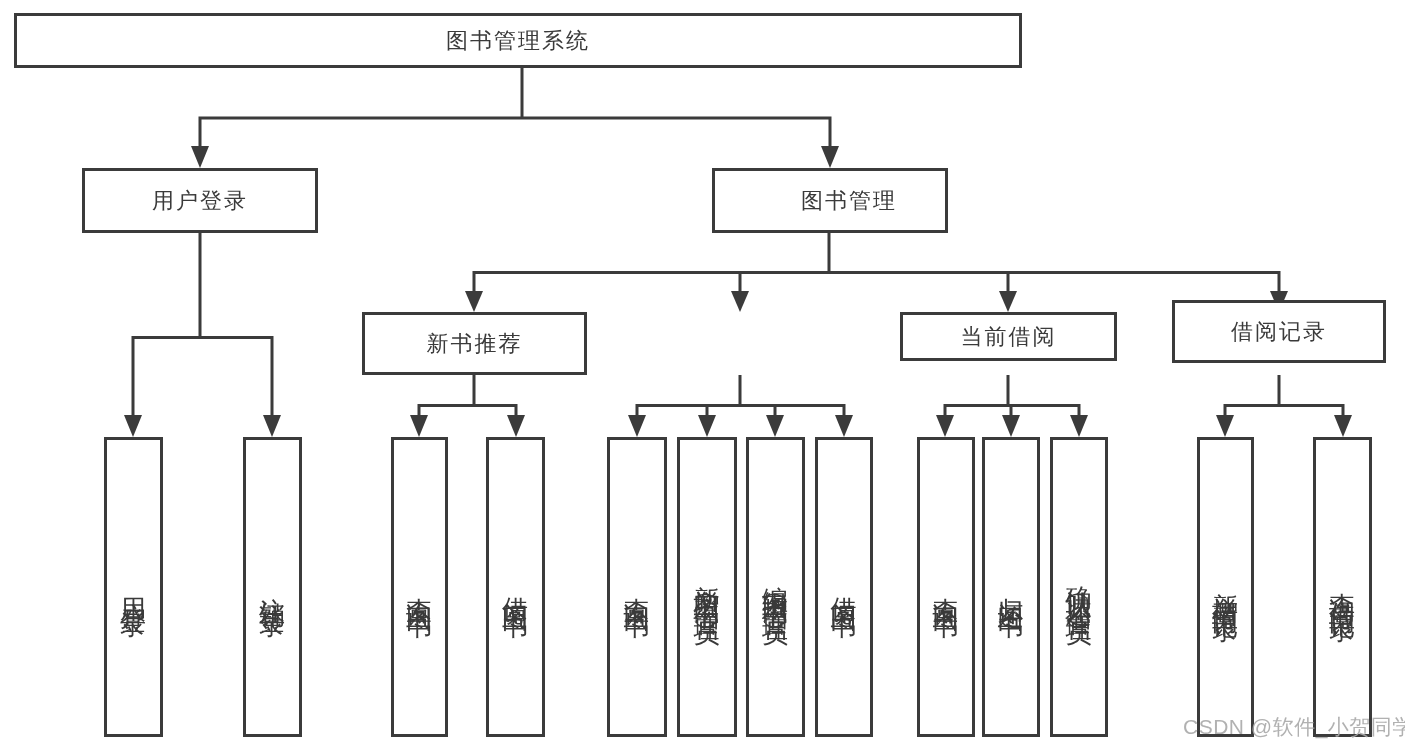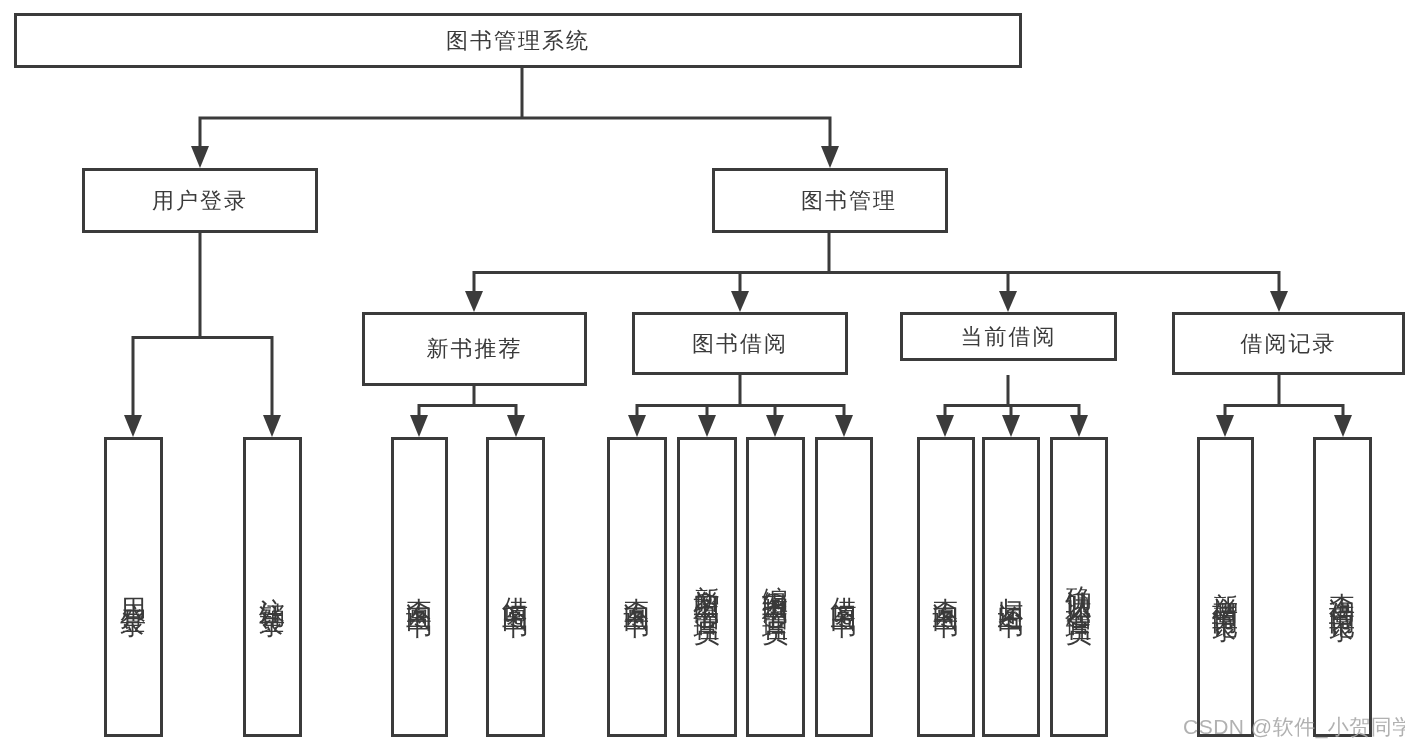--- a/index.html
+++ b/index.html
@@ -110,24 +110,23 @@
       <polygon points="1216,415 1234,415 1225,437" stroke="none"></polygon>
       <polygon points="1334,415 1352,415 1343,437" stroke="none"></polygon>
     </g>
   </svg>
 
   <div class="node hbox" style="left:14px; top:13px; width:1008px; height:55px;">图书管理系统</div>
 
   <div class="node hbox" style="left:82px; top:168px; width:236px; height:65px;">用户登录</div>
   <div class="node hbox" style="left:712px; top:168px; width:236px; height:65px;padding-left:38px;">图书管理</div>
 
-  <div class="node hbox" style="left:362px; top:312px; width:225px; height:74px;">新书推荐</div>
-  <div class="node hbox" style="left:632px; top:312px; width:216px; height:63px;">图书借阅</div>
+  <div class="node hbox" style="left:362px; top:312px; width:225px; height:63px;">新书推荐</div>
   <div class="node hbox" style="left:900px; top:312px; width:217px; height:49px;">当前借阅</div>
-  <div class="node hbox" style="left:1172px; top:312px; width:233px; height:63px;">借阅记录</div>
+  <div class="node hbox" style="left:1172px; top:300px; width:214px; height:63px;">借阅记录</div>
 
   <div class="node vbox" style="left:104px; top:437px; width:59px; height:300px;">
     <span>用户登录</span>
   </div>
   <div class="node vbox" style="left:243px; top:437px; width:59px; height:300px;">
     <span>注销登录</span>
   </div>
 
   <div class="node vbox" style="left:391px; top:437px; width:57px; height:300px;">
     <span>查询图书</span>

